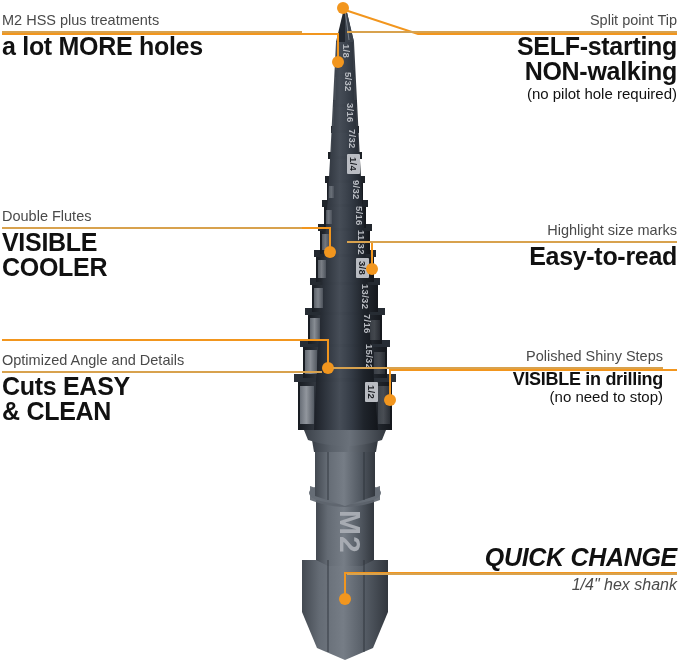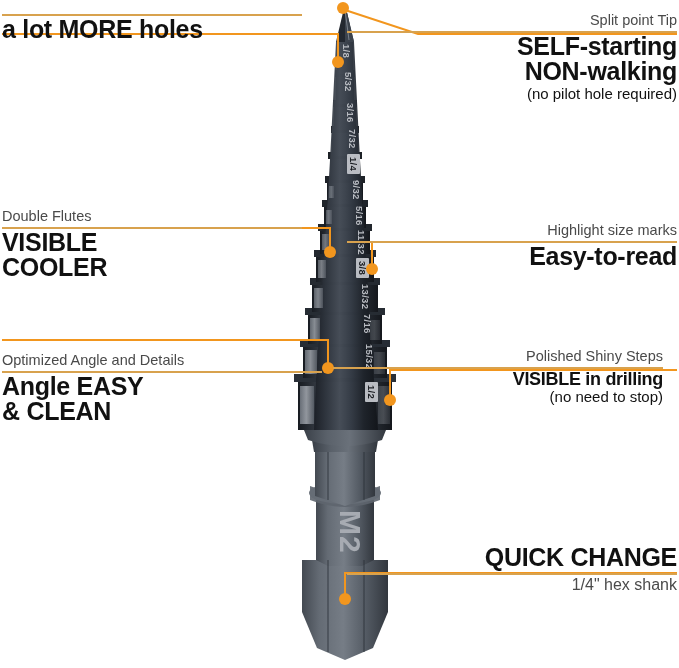--- a/index.html
+++ b/index.html
@@ -238,20 +238,21 @@
       <circle cx="343" cy="8" r="6"></circle>
       <circle cx="330" cy="252" r="6"></circle>
       <circle cx="372" cy="269" r="6"></circle>
       <circle cx="328" cy="368" r="6"></circle>
       <circle cx="390" cy="400" r="6"></circle>
       <circle cx="345" cy="599" r="6"></circle>
     </g>
   </svg>
 
   <div class="callout left" style="left:2px; top:12px; width:300px;">
+    <div class="eyebrow">M2 HSS plus treatments</div>
     <div class="rule"></div>
     <div class="headline">a lot MORE holes</div>
   </div>
 
   <div class="callout right" style="right:2px; top:12px; width:330px;">
     <div class="eyebrow">Split point Tip</div>
     <div class="rule"></div>
     <div class="headline">SELF-starting</div>
     <div class="headline">NON-walking</div>
     <div class="sub">(no pilot hole required)</div>
@@ -266,30 +267,30 @@
 
   <div class="callout right" style="right:2px; top:222px; width:330px;">
     <div class="eyebrow">Highlight size marks</div>
     <div class="rule"></div>
     <div class="headline">Easy-to-read</div>
   </div>
 
   <div class="callout left" style="left:2px; top:320px; width:320px;margin-top:32px;">
     <div class="eyebrow">Optimized Angle and Details</div>
     <div class="rule"></div>
-    <div class="headline">Angle EASY</div>
+    <div class="headline">Cuts EASY</div>
     <div class="headline">&amp; CLEAN</div>
   </div>
 
   <div class="callout right" style="right:16px; top:348px; width:330px;">
     <div class="eyebrow">Polished Shiny Steps</div>
     <div class="rule"></div>
     <div class="headline sm">VISIBLE in drilling</div>
     <div class="sub">(no need to stop)</div>
   </div>
 
-  <div class="callout right" style="right:2px; top:545px; width:330px;">
+  <div class="callout right" style="right:2px; top:545px; width:330px;font-style:italic;">
     <div class="headline">QUICK CHANGE</div>
     <div class="rule"></div>
     <div class="eyebrow" style="font-size:16px;">1/4" hex shank</div>
   </div>
 
 </div>
 
 </body></html>

